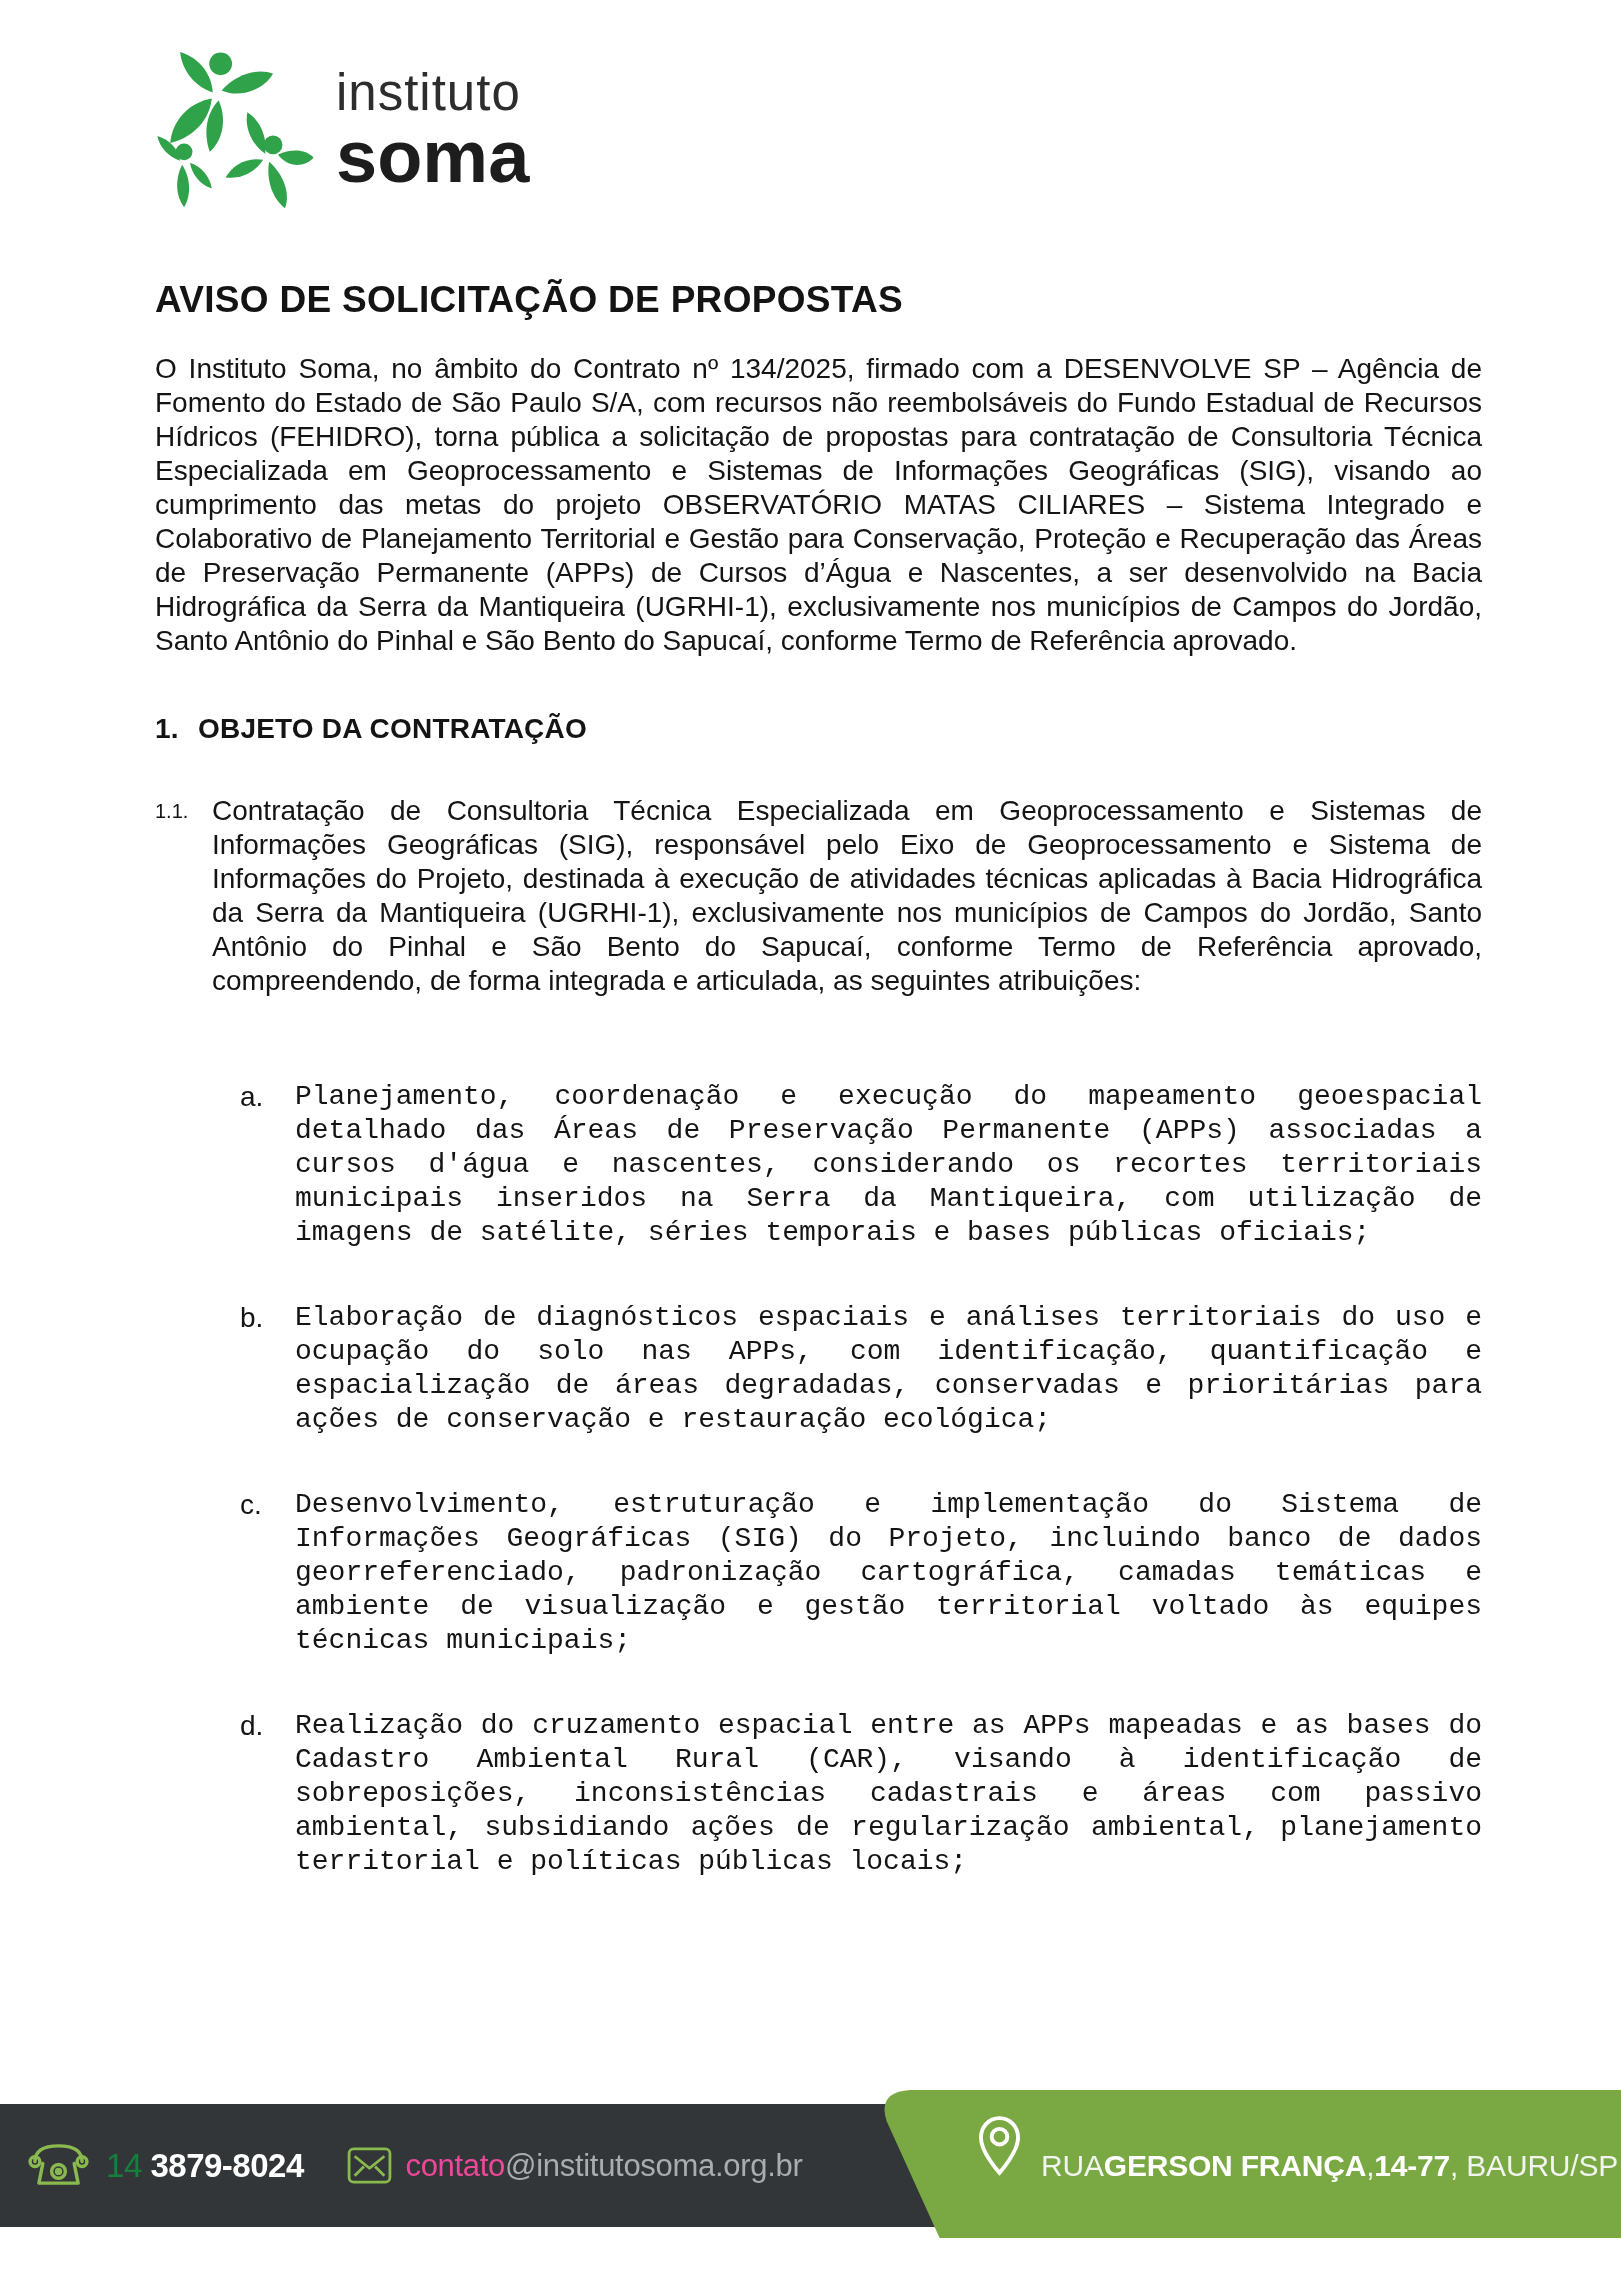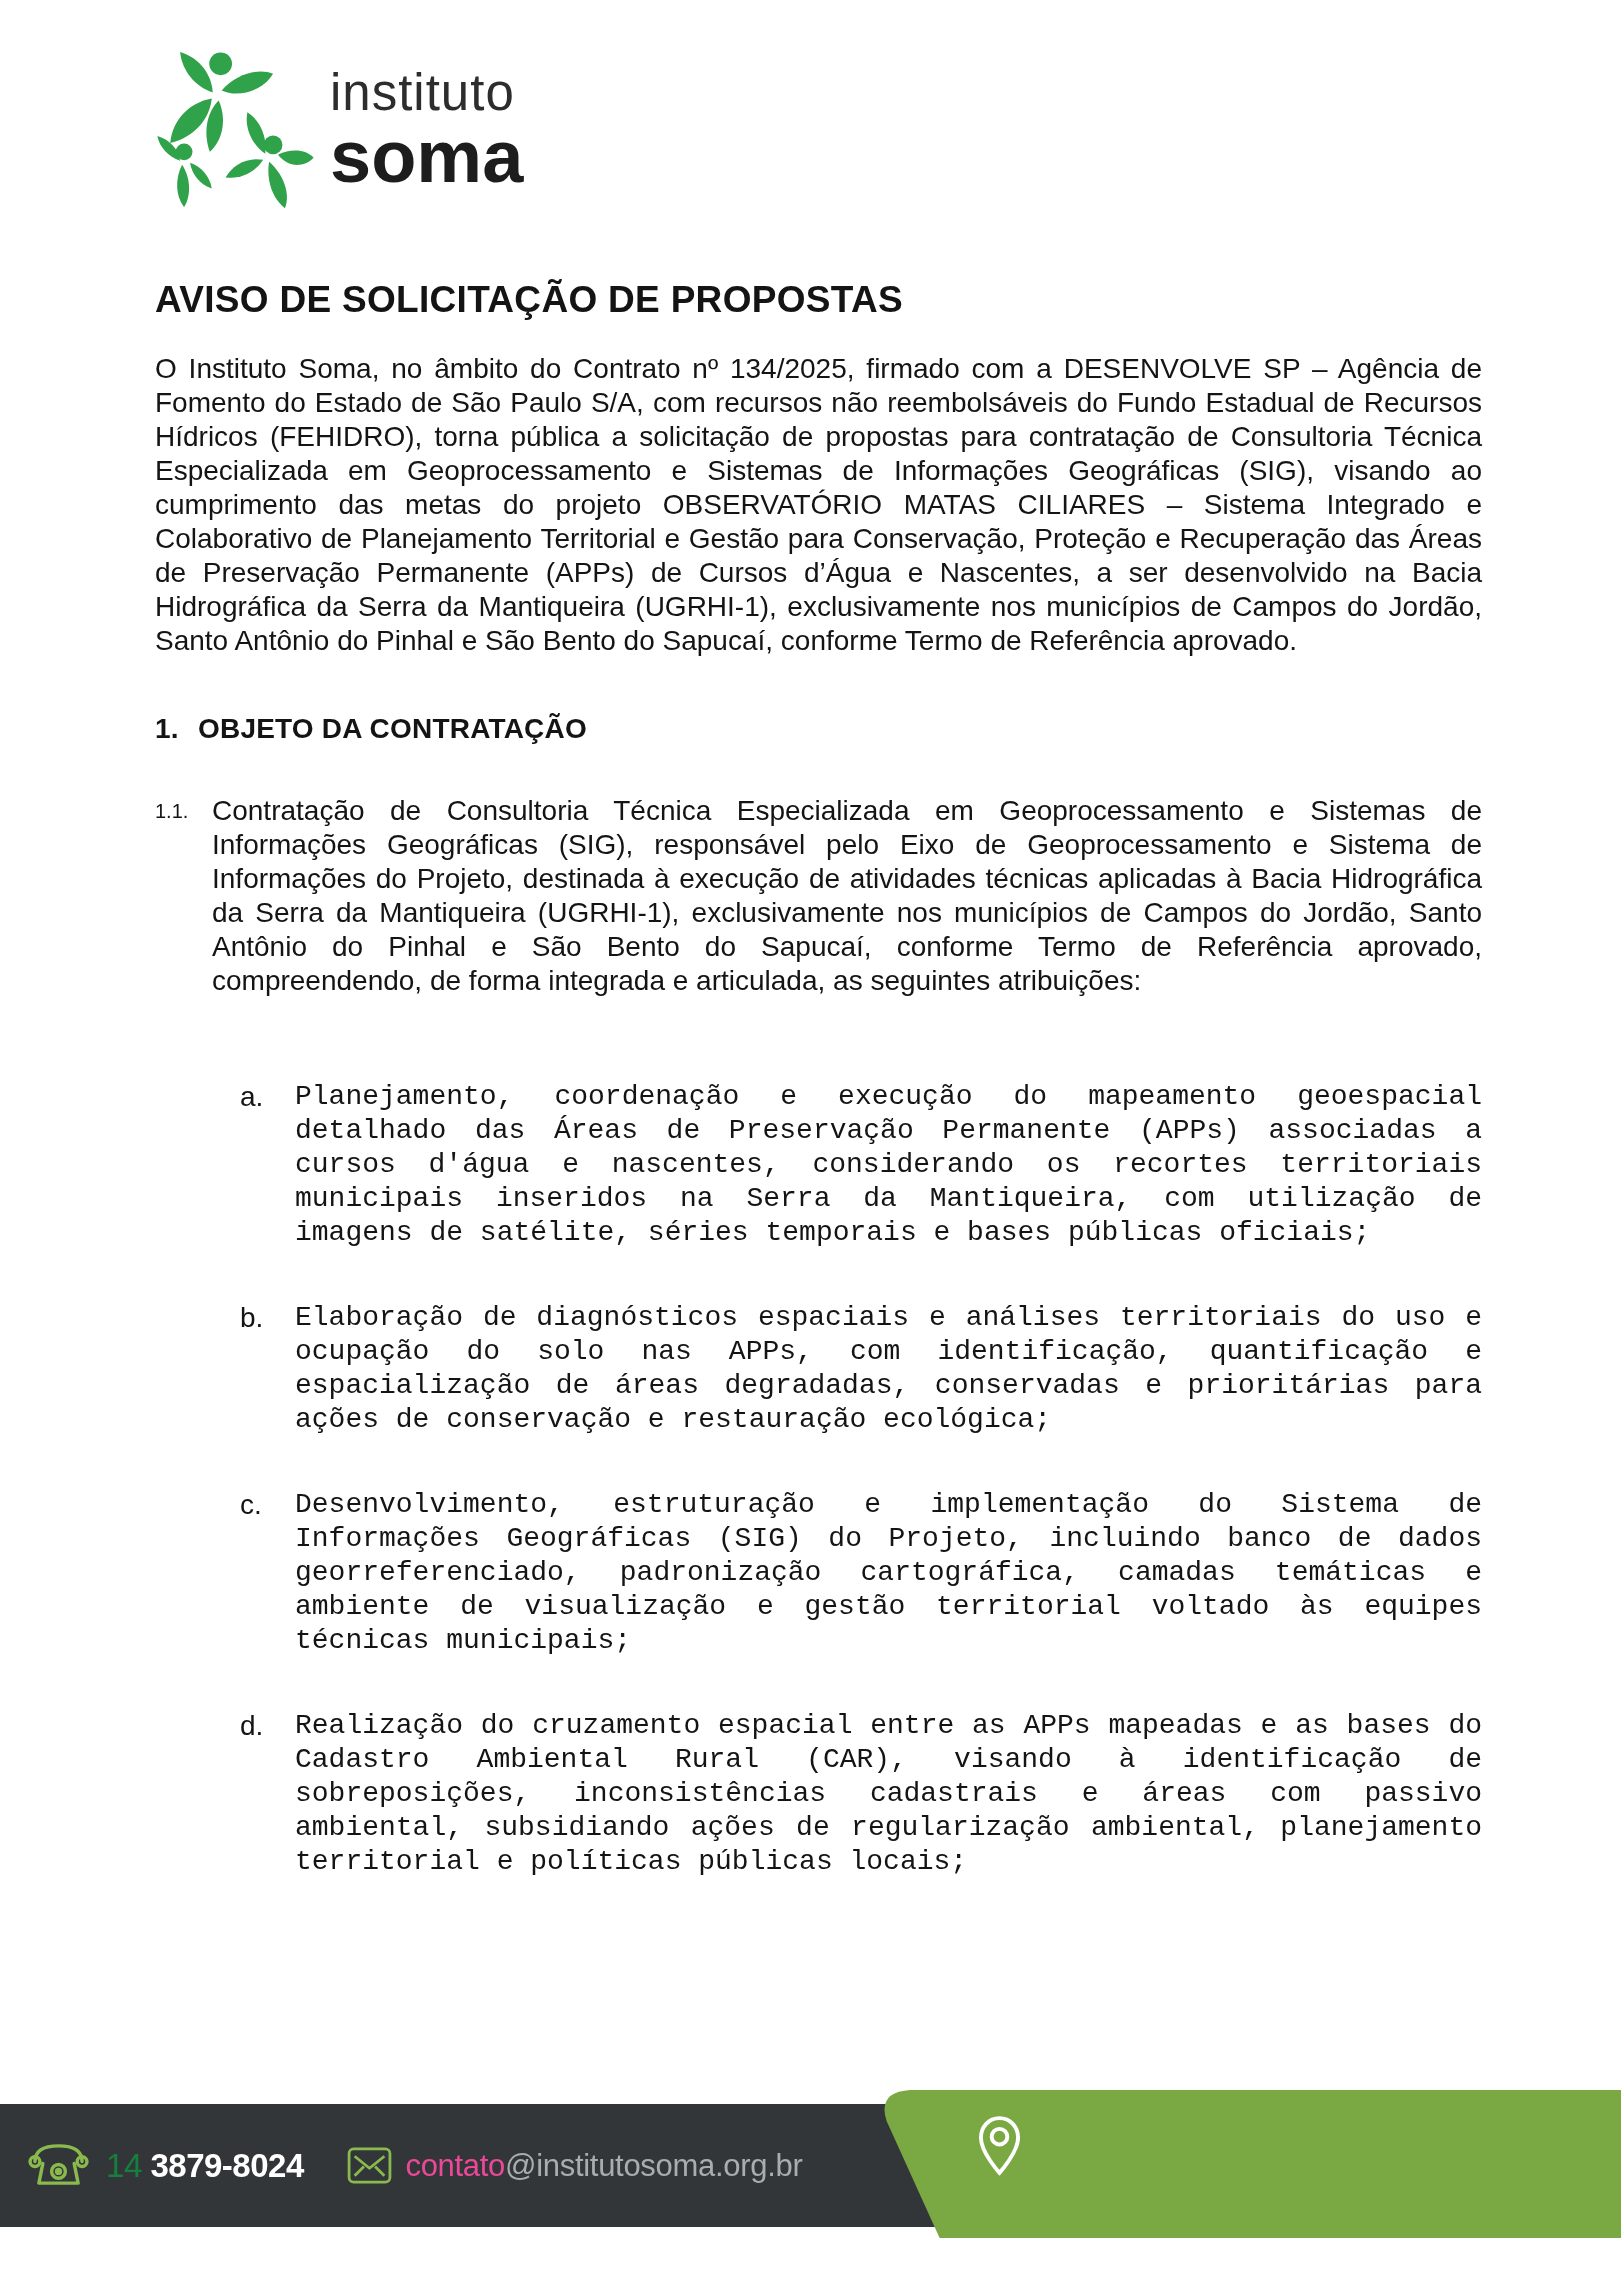--- a/index.html
+++ b/index.html
@@ -1,20 +1,20 @@
 <!DOCTYPE html>
 <html><head>
 <meta charset="utf-8">
 <style>
   html,body{margin:0;padding:0;background:#9a9a9a;}
   .page{position:relative;width:1621px;height:2293px;background:#ffffff;
         font-family:"Liberation Sans",sans-serif;color:#141414;overflow:hidden;margin:0 auto;}
 
   
-  .logo{position:absolute;left:152px;top:49px;display:flex;align-items:flex-start;gap:13px;}
+  .logo{position:absolute;left:152px;top:49px;display:flex;align-items:flex-start;gap:19px;}
   .logo-leaves{width:165px;height:178px;}
   .logo-text{display:flex;flex-direction:column;padding-top:15.7px;}
   .brand-top{font-size:51px;color:#2d2d2d;letter-spacing:1px;line-height:55px;}
   .brand-bottom{font-size:74px;font-weight:700;color:#1d1d1d;letter-spacing:0;line-height:69px;margin-top:2px;}
 
   
   .content{position:absolute;left:155px;top:0;width:1327px;}
   .doc-title{margin:279px 0 0;font-size:37px;font-weight:700;letter-spacing:0.3px;}
   .just{font-size:28px;line-height:34px;text-align:justify;text-justify:inter-word;}
   .intro{margin:49px 0 0;font-weight:700;}
@@ -149,15 +149,22 @@
     <span class="email-text">
       <span class="email-bold">contato</span><span class="email-rest">@institutosoma.org.br</span>
     </span>
   </div>
 
   <svg class="pin-icon" viewBox="0 0 44 62" aria-hidden="true">
     <path d="M22 3 C11 3 3 12 3 23 C3 38 22 59 22 59 C22 59 41 38 41 23 C41 12 33 3 22 3 Z" fill="none" stroke="#ffffff" stroke-width="4"></path>
     <circle cx="22" cy="22" r="8" fill="none" stroke="#ffffff" stroke-width="4"></circle>
   </svg>
 
+  <div class="address">
+    <span>RUA </span>
+      <span class="addr-bold">GERSON FRANÇA</span>
+      <span>, </span>
+      <span class="addr-bold">14-77</span>
+      <span>, BAURU/SP</span>
+  </div>
 
 </div>
 
 
 </body></html>

